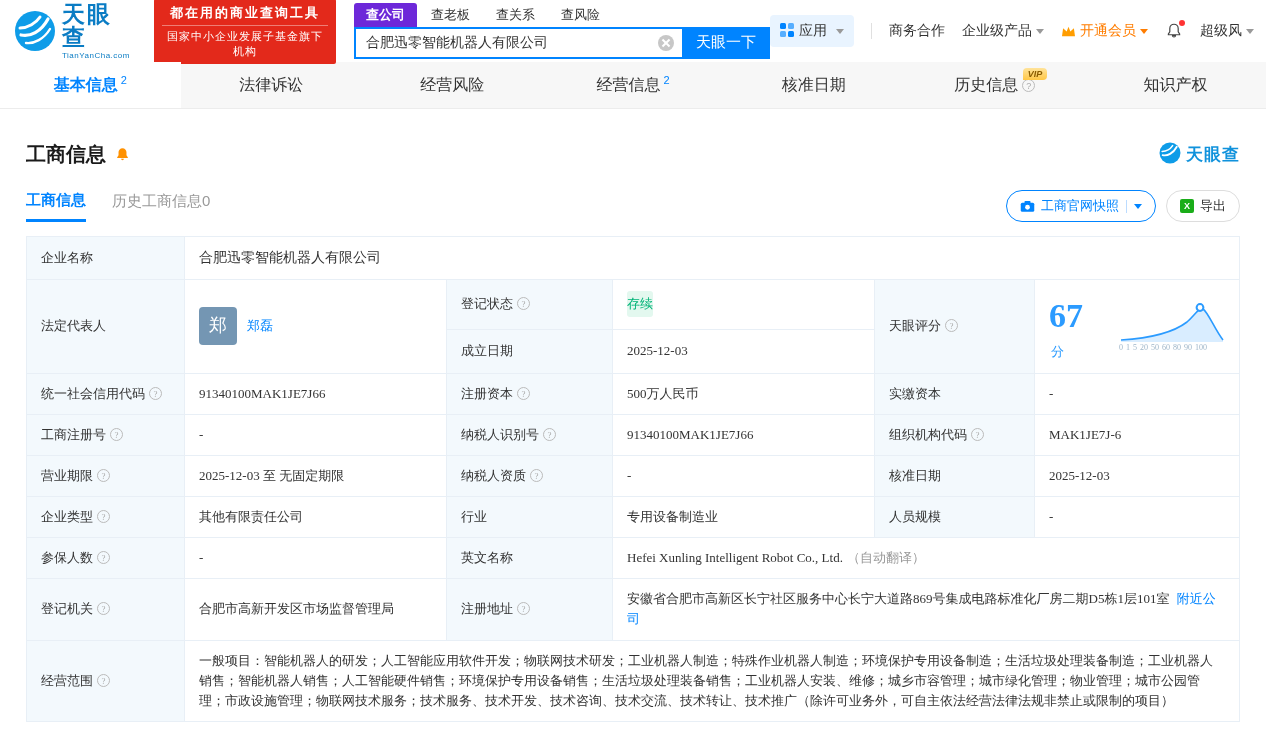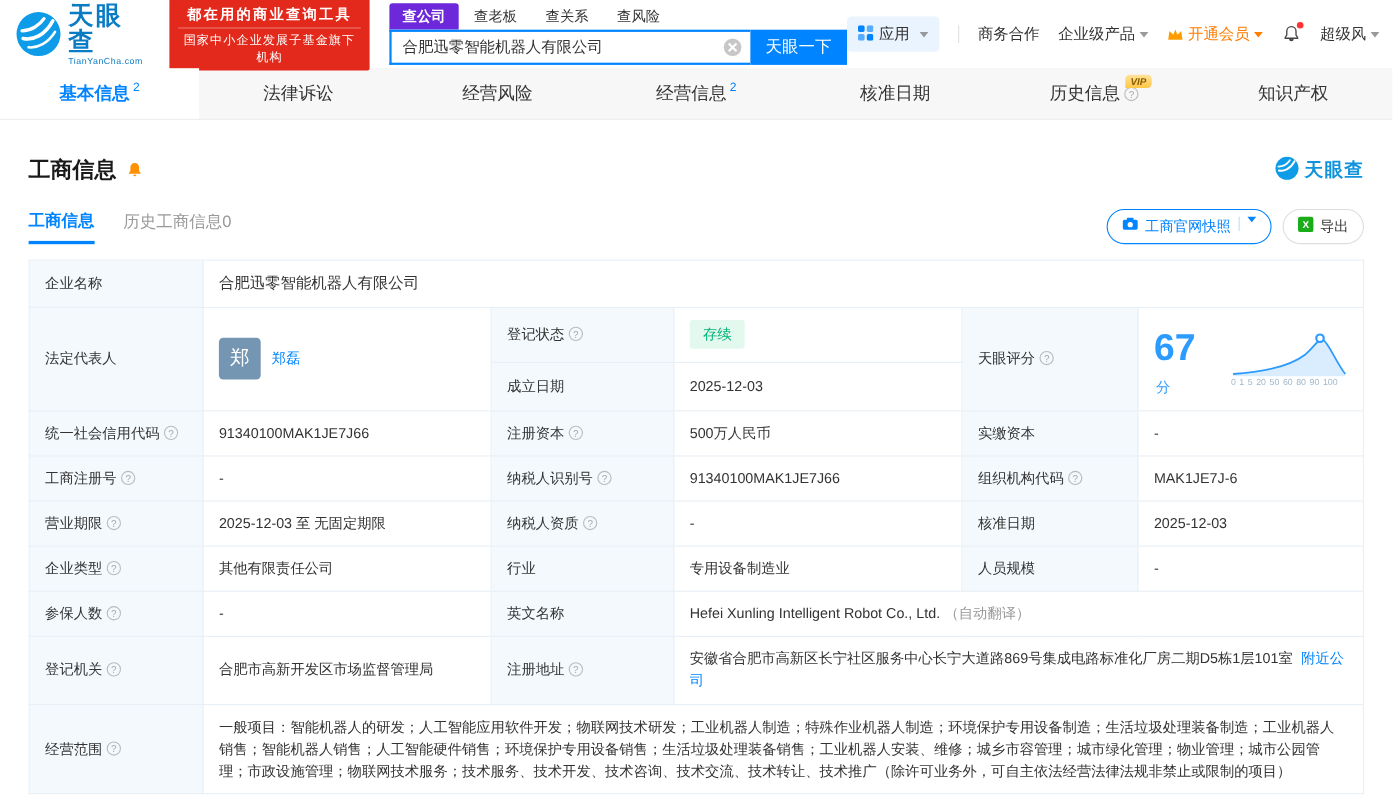--- a/index.html
+++ b/index.html
@@ -65,40 +65,40 @@
   .sec-head { display:flex; align-items:center; margin-top:32px; }
   .sec-head h2 { font-size:20px; color:#1a1a1a; }
   .alarm { margin-left:8px; display:flex; cursor:pointer; }
   .wm { margin-left:auto; display:flex; align-items:center; gap:5px; }
   .wm b { font-size:17px; color:#1092dc; letter-spacing:1px; }
 
   .subtab-row { display:flex; align-items:center; margin-top:22px; }
   .subtab { font-size:15px; color:#999; margin-right:26px; cursor:pointer; padding-bottom:9px; }
   .subtab.active { color:#0084ff; font-weight:bold; border-bottom:3px solid #0084ff; }
   .rbtns { margin-left:auto; display:flex; gap:10px; align-items:flex-start; }
-  .snap,.export { display:flex; align-items:flex-start; gap:6px; background:#fff; border-radius:16px;
+  .snap,.export { display:flex; align-items:center; gap:6px; background:#fff; border-radius:16px;
     font-size:13px; padding:6px 13px; cursor:pointer; font-family:inherit; }
   .snap { border:1px solid #0084ff; color:#0084ff; }
   .snap .sep { width:1px; height:13px; background:#bcdcff; margin:0 1px; }
   .snap .caret { border-top-color:#0084ff; margin-left:0; }
   .export { border:1px solid #ddd; color:#333; }
   .xls { width:14px; height:14px; background:#1aad19; border-radius:2px; color:#fff; font-size:9px;
     line-height:14px; text-align:center; font-weight:bold; }
   .xls::after { content:"X"; }
 
   
-  table.info { width:100%; border-collapse:collapse; margin-top:14px; table-layout:fixed; font-size:13px; }
+  table.info { width:100%; border-collapse:collapse; margin-top:14px; table-layout:fixed; font-size:13px;font-family:Liberation Serif, serif; }
   table.info td { border:1px solid #e8eff6; padding:10px 14px; line-height:1.55; word-break:break-all; vertical-align:middle; color:#333; }
   td.lbl { background:#f3f9fd; }
   .strong { font-size:14px; }
   .rep { display:flex; align-items:center; gap:10px; }
   .avatar { width:38px; height:38px; background:#7496b3; color:#fff; border-radius:4px;
     display:flex; align-items:center; justify-content:center; font-size:18px; cursor:pointer; }
   .lnk { color:#0084ff; }
-  .status { display:inline-block; background:#e3f8ef; color:#00b377; padding:3px 12px; border-radius:3px; }
+  .status { display:inline-block; background:#e3f8ef; color:#00b377; padding:3px 0; border-radius:3px; }
   .score-wrap { display:flex; align-items:center; gap:24px; }
   .score b { font-size:34px; color:#2b9bff; font-weight:bold; }
   .score span { font-size:13px; color:#2b9bff; margin-left:2px; }
   .chart { line-height:0; }
   .axis { font-size:8px; color:#9fb6c9; letter-spacing:0; word-spacing:1px; line-height:1; margin-top:1px; white-space:nowrap; }
   .note { color:#999; margin-left:4px; }
   .scope { line-height:1.95; }
 </style>
 </head>
 <body>

